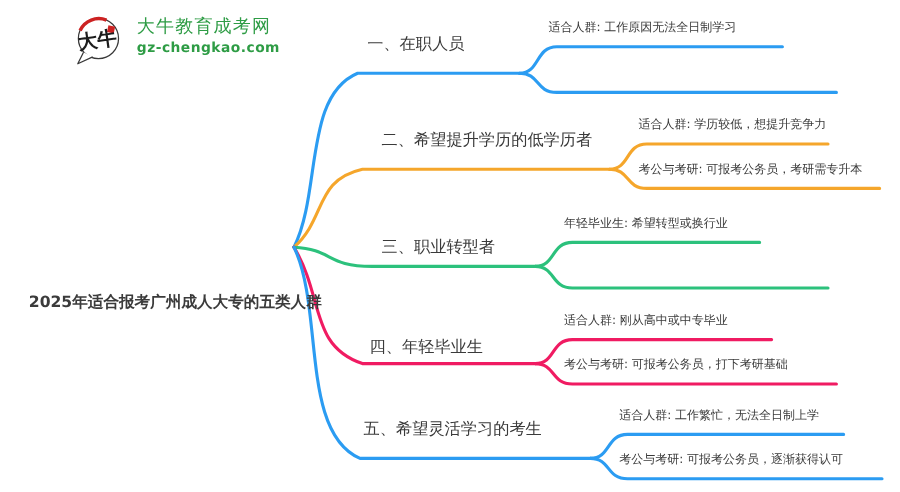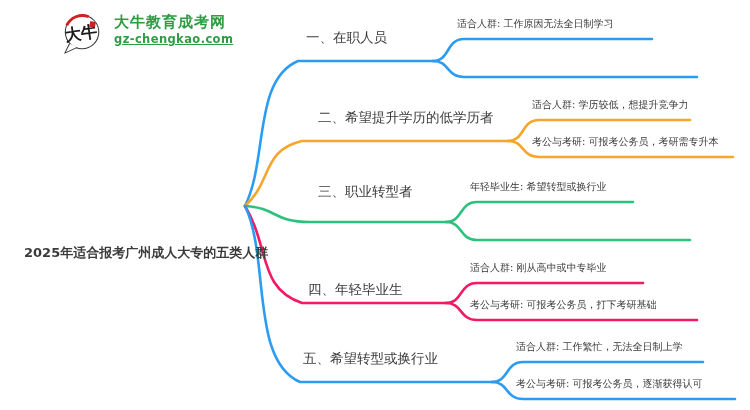--- a/index.html
+++ b/index.html
@@ -9,22 +9,22 @@
   }
   .links{position:absolute;left:0;top:0;}
   .links path{fill:none;stroke-width:2.6;stroke-linecap:round;stroke-linejoin:round;}
   .node{position:absolute;white-space:nowrap;color:#3a3a3a;line-height:18px;}
   .root-node{left:24px;top:196px;font-size:13px;font-weight:bold;color:#3b3b3b;margin-top:48px;}
   .branch-node{font-size:13.5px;}
   .child-node{font-size:10px;}
   .logo{position:absolute;left:60px;top:12px;display:flex;align-items:flex-start;}
   .logo-icon{width:46px;height:44px;}
   .logo-text{margin-left:8px;}
-  .logo-title{font-size:15px;font-weight:bold;color:#2e9c45;letter-spacing:1px;line-height:20px;}
-  .logo-domain{font-size:11.5px;font-weight:bold;color:#2e9c45;letter-spacing:0.4px;line-height:14px;text-decoration:underline;}
+  .logo-title{font-size:15px;font-weight:normal;color:#2e9c45;letter-spacing:1px;line-height:20px;}
+  .logo-domain{font-size:11.5px;font-weight:bold;color:#2e9c45;letter-spacing:0.4px;line-height:14px;}
 </style>
 </head>
 <body>
 
 <div class="stage">
 
   <svg class="links" width="750" height="410" viewBox="0 0 750 410">
 
     <path d="M 245 206 C 268 160 253 80 298 61 L 433 61" stroke="#2b9cf2"></path>
     <path d="M 433 61 C 450 61 446 39 464 39 L 652 39" stroke="#2b9cf2"></path>
@@ -58,23 +58,23 @@
     <div class="logo-text">
       <div class="logo-title">大牛教育成考网</div>
       <div class="logo-domain">gz-chengkao.com</div>
     </div>
   </div>
 
   <div class="node root-node">2025年适合报考广州成人大专的五类人群</div>
 
   <div class="node branch-node" style="left:318px;top:108px">二、希望提升学历的低学历者</div>
   <div class="node branch-node" style="left:306px;top:28px">一、在职人员</div>
-  <div class="node branch-node" style="left:318px;top:182px">三、职业转型者</div>
+  <div class="node branch-node" style="left:318px;top:197px">三、职业转型者</div>
   <div class="node branch-node" style="left:308px;top:280px">四、年轻毕业生</div>
-  <div class="node branch-node" style="left:303px;top:349px">五、希望转型或换行业</div>
+  <div class="node branch-node" style="left:303px;top:349px">五、希望灵活学习的考生</div>
 
   <div class="node child-node" style="left:457px;top:15px">适合人群: 工作原因无法全日制学习</div>
   <div class="node child-node" style="left:532px;top:96px">适合人群: 学历较低，想提升竞争力</div>
   <div class="node child-node" style="left:532px;top:133px">考公与考研: 可报考公务员，考研需专升本</div>
   <div class="node child-node" style="left:470px;top:178px">年轻毕业生: 希望转型或换行业</div>
   <div class="node child-node" style="left:470px;top:259px">适合人群: 刚从高中或中专毕业</div>
   <div class="node child-node" style="left:516px;top:338px">适合人群: 工作繁忙，无法全日制上学</div>
   <div class="node child-node" style="left:470px;top:296px">考公与考研: 可报考公务员，打下考研基础</div>
   <div class="node child-node" style="left:516px;top:375px">考公与考研: 可报考公务员，逐渐获得认可</div>
 

